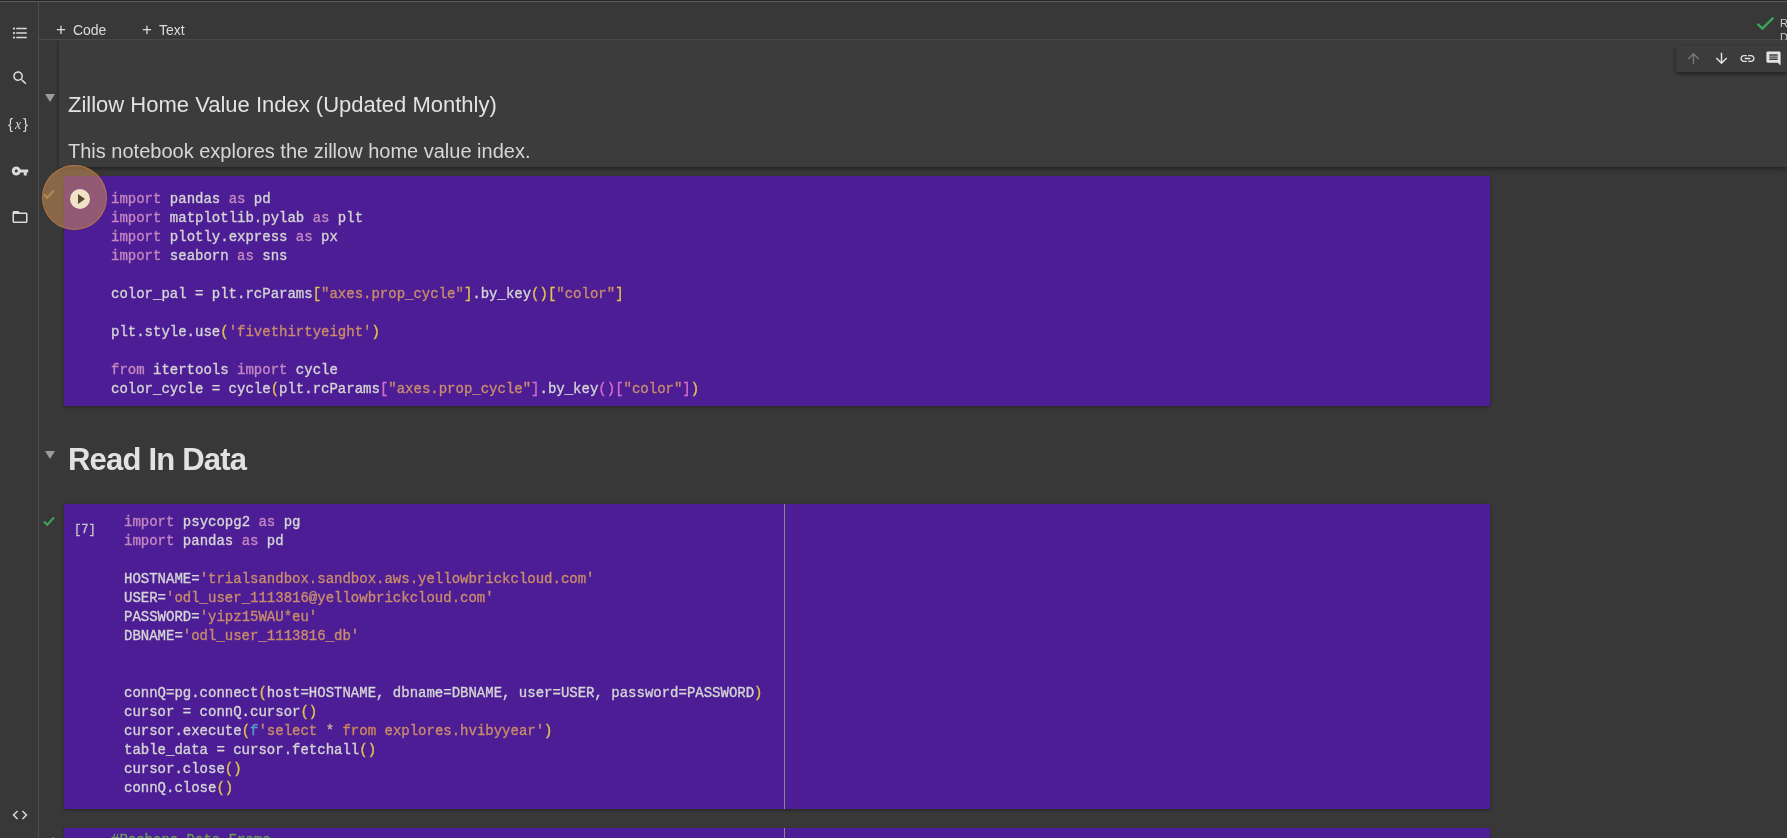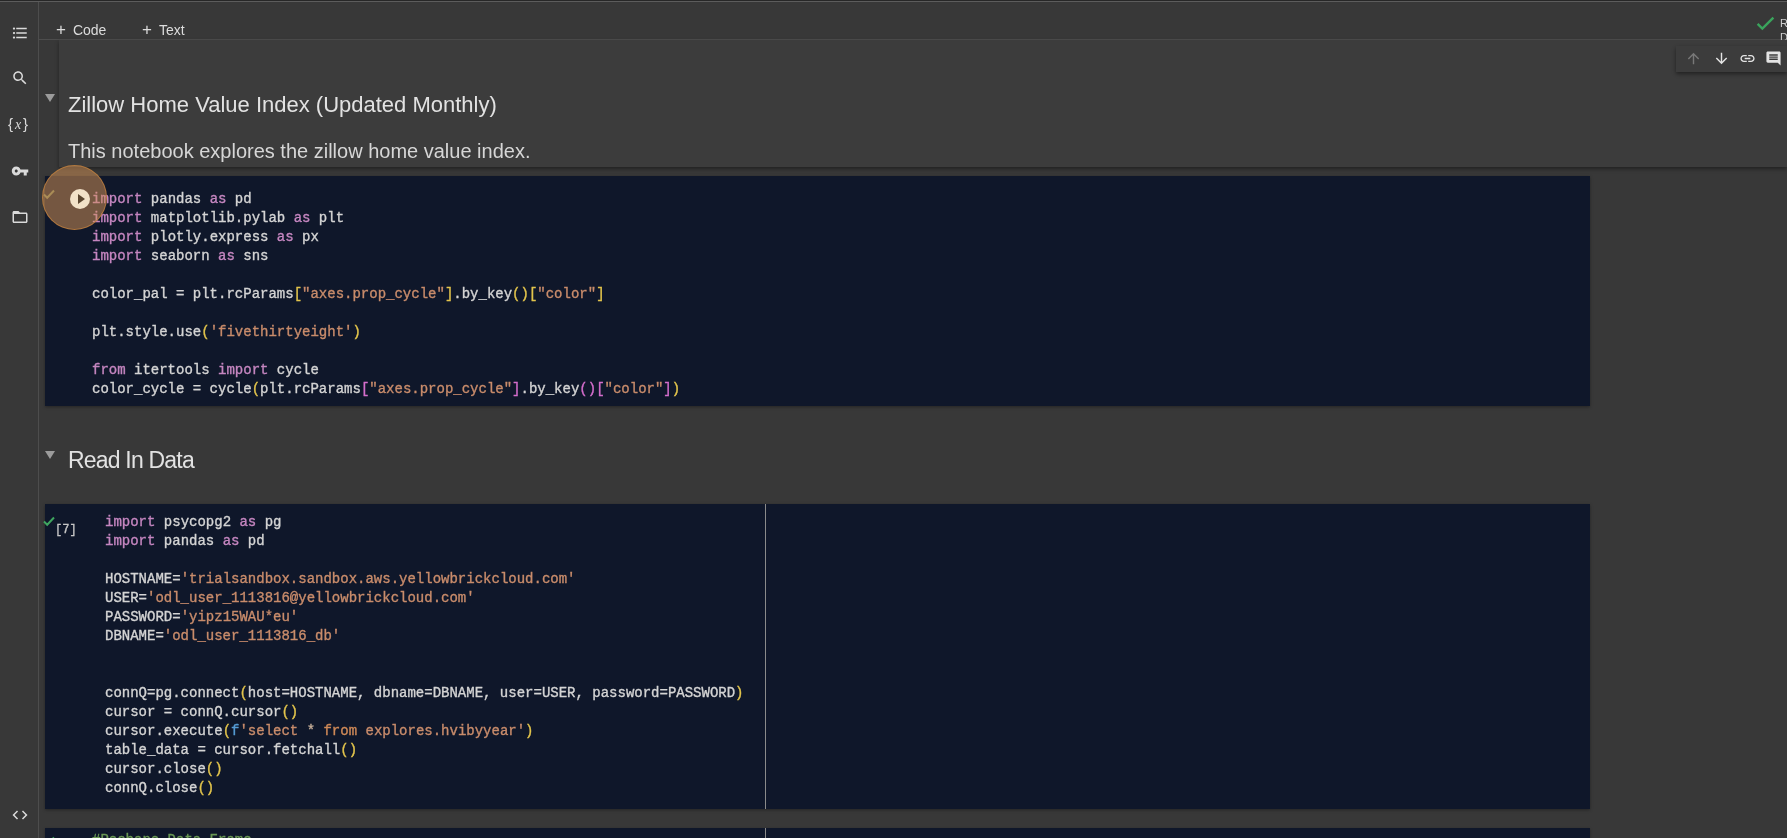--- a/index.html
+++ b/index.html
@@ -24,23 +24,23 @@
   #mdpara{left:68px;top:135px;font-size:20px;color:#d6d6d6;line-height:17px;}
   .tri{width:0;height:0;border-left:5.5px solid transparent;border-right:5.5px solid transparent;
        border-top:8px solid #9b9b9b;}
   #tri1{left:45px;top:94px;}
   #tri2{left:45px;top:451px;}
   
   #celltb{right:0;top:46px;width:111px;height:26px;background:#3c3c3c;
           box-shadow:0 2px 4px rgba(0,0,0,0.45);}
   #celltb svg{position:absolute;top:4px;width:17px;height:17px;}
   
-  #h2read{left:68px;top:437px;font-size:23px;font-weight:400;letter-spacing:-0.8px;color:#e2e2e2;line-height:30px;text-align:right;}
+  #h2read{left:68px;top:437px;font-size:31px;font-weight:700;letter-spacing:-0.8px;color:#e2e2e2;line-height:30px;text-align:right;}
   
-  .codecell{left:45px;width:1545px;background:#0f172a;position:absolute;box-shadow:0 1px 3px rgba(0,0,0,0.35);}
+  .codecell{left:64px;width:1426px;background:#4c1d95;position:absolute;box-shadow:0 1px 3px rgba(0,0,0,0.35);}
   #cc1{top:176px;height:230px;}
   #cc2{top:504px;height:305px;}
   #cc3{top:828px;height:10px;}
   .code{position:absolute;left:47px;font-family:"Liberation Mono",monospace;
         font-size:14px;line-height:19px;white-space:pre;color:#d4d4d4;margin:0;
         -webkit-text-stroke:0.35px;}
   #cc1 .code{top:14px;}
   #cc2 .code{top:9px;margin-left:13px;}
   #cc3 .code{top:3px;}
   .ruler{position:absolute;left:720px;top:0;bottom:0;width:1px;background:#8a8a8a;}

